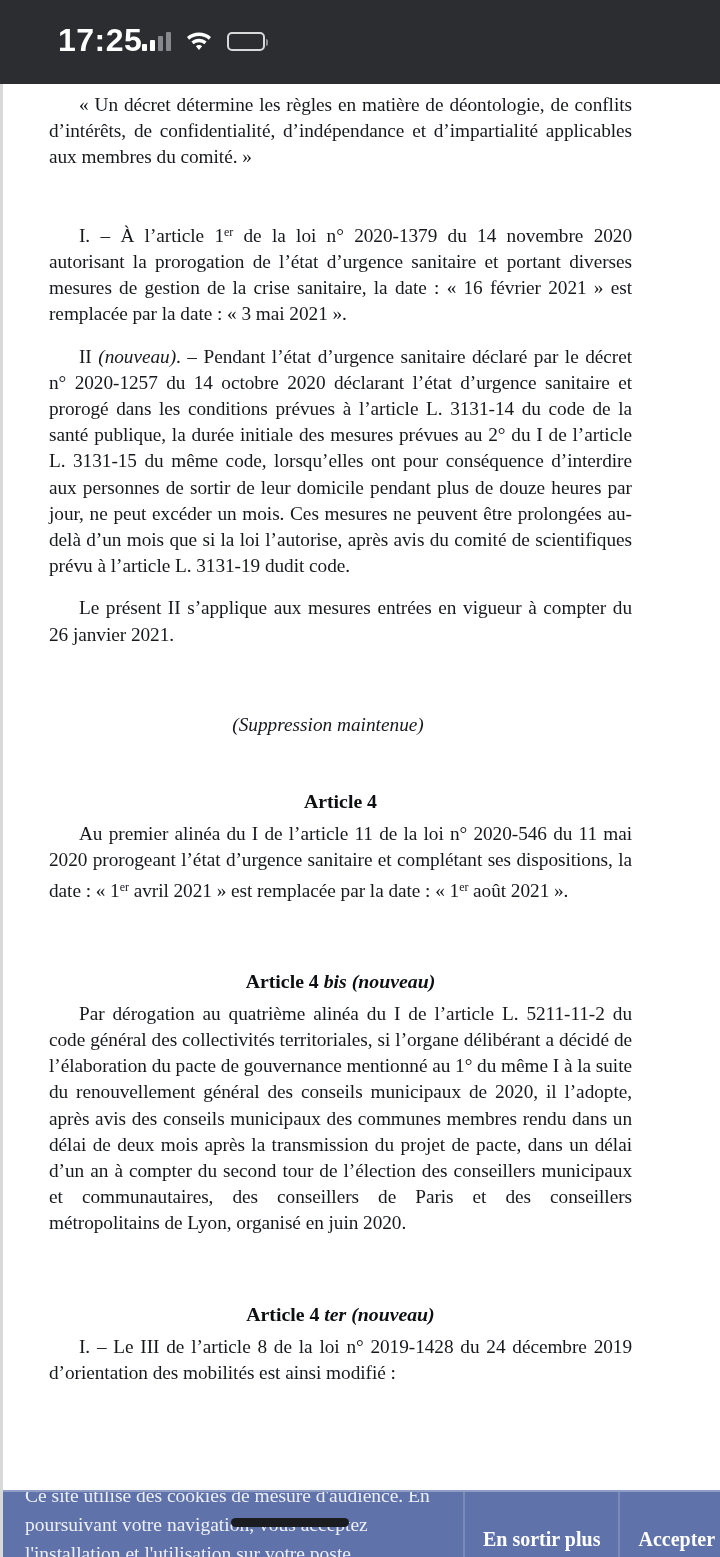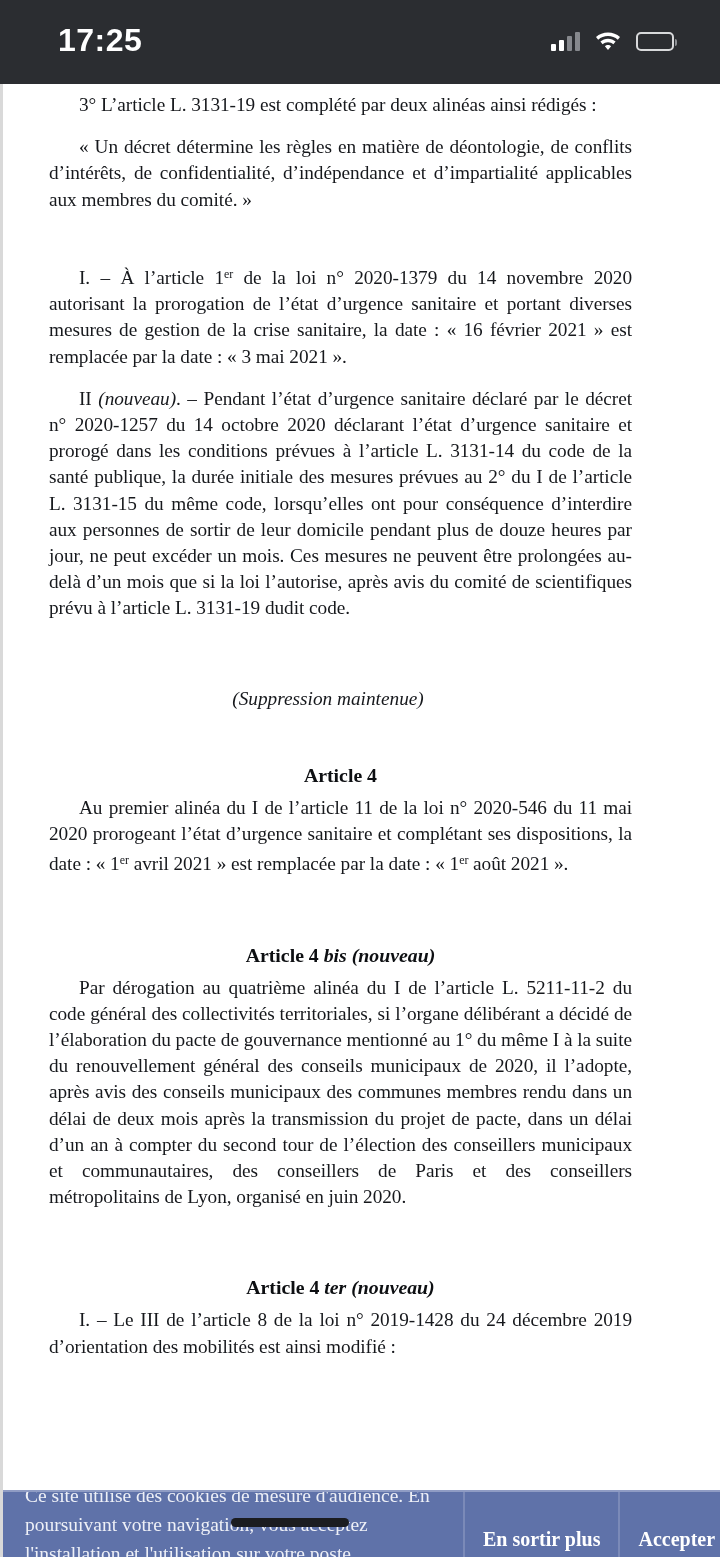--- a/index.html
+++ b/index.html
@@ -17,21 +17,21 @@
 
   
   .statusbar {
     position: absolute;
     top: 0; left: 0;
     width: 720px;
     height: 84px;
     background: #2b2d31;
     display: flex;
     align-items: center;
-    justify-content: space-between;
+    justify-content: flex-start;
     padding: 0 46px 0 58px;
     box-sizing: border-box;
   }
   .status-time {
     color: #ffffff;
     font-family: "Liberation Sans", sans-serif;
     font-size: 32px;
     font-weight: 600;
     letter-spacing: 0.5px;
     line-height: 1;
@@ -217,44 +217,44 @@
       <span class="battery-fill"></span>
     </span>
   </div>
 </div>
 
 <div class="page">
   <div class="doc">
 
     <div class="gap-xs"></div>
 
-    <p class="para">
-      
-      <span>3° L’article L. 3131-19 est complété par deux alinéas ainsi rédigés :</span>
-    </p>
 
 
     <p class="para">
       
       <span>« Un décret détermine les règles en matière de déontologie, de conflits d’intérêts, de confidentialité, d’indépendance et d’impartialité applicables aux membres du comité. »</span>
     </p>
 
     <div class="gap-lg"></div>
     <div class="gap-xs"></div>
 
     <p class="para">
       
       <span>I. – À l’article 1<sup class="er">er</sup> de la loi n° 2020-1379 du 14 novembre 2020 autorisant la prorogation de l’état d’urgence sanitaire et portant diverses mesures de gestion de la crise sanitaire, la date : «&nbsp;16 février 2021&nbsp;» est remplacée par la date : «&nbsp;3 mai 2021&nbsp;».</span>
     </p>
 
     <p class="para">
       
       <span>II <i>(nouveau)</i>. – Pendant l’état d’urgence sanitaire déclaré par le décret n° 2020-1257 du 14 octobre 2020 déclarant l’état d’urgence sanitaire et prorogé dans les conditions prévues à l’article L. 3131-14 du code de la santé publique, la durée initiale des mesures prévues au 2° du I de l’article L. 3131-15 du même code, lorsqu’elles ont pour conséquence d’interdire aux personnes de sortir de leur domicile pendant plus de douze heures par jour, ne peut excéder un mois. Ces mesures ne peuvent être prolongées au-delà d’un mois que si la loi l’autorise, après avis du comité de scientifiques prévu à l’article L. 3131-19 dudit code.</span>
     </p>
 
+    <p class="para">
+      
+      <span>Le présent II s’applique aux mesures entrées en vigueur à compter du 26 janvier 2021.</span>
+    </p>
 
     <div class="gap-lg"></div>
     <div class="gap-md"></div>
     <p class="art-sub">(Suppression maintenue)</p>
 
     <div class="gap-lg"></div>
     <div class="gap-sm"></div>
     <p class="art-title">Article 4</p>
     <div class="gap-xs"></div>
 

